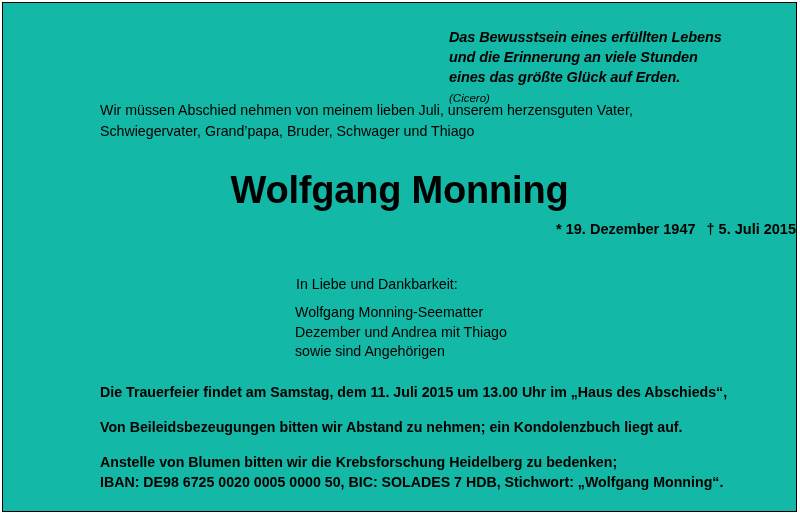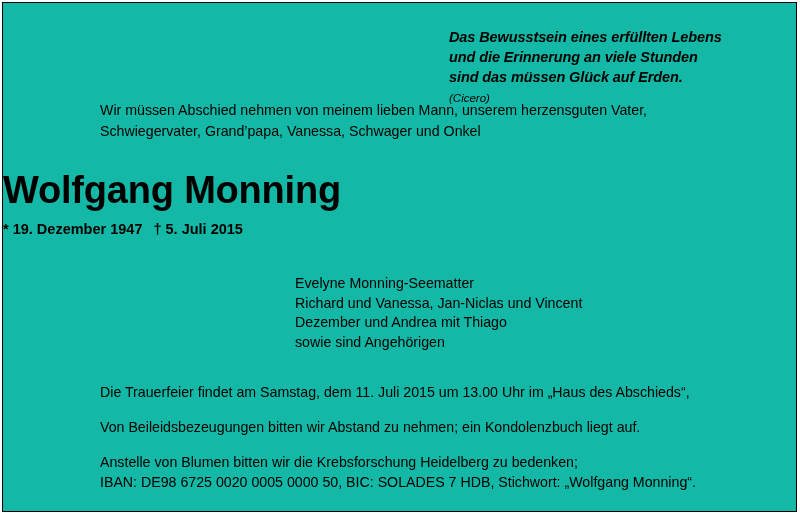--- a/index.html
+++ b/index.html
@@ -69,32 +69,32 @@
     line-height: 21px;
     white-space: nowrap;
   }
 
   
   .name {
     position: absolute;
     left: 0;
     right: 0;
     top: 164px;
-    text-align: left;
+    text-align: center;
     font-size: 38px;
     font-weight: bold;
     letter-spacing: -0.2px;
     line-height: 46px;
   }
   .dates {
     position: absolute;
     left: 0;
-    right: 13px;
+    right: 0;
     top: 216px;
-    text-align: left;
+    text-align: right;
     font-size: 14.5px;
     font-weight: bold;
     line-height: 20px;
   }
   .dates .gap {
     display: inline-block;
     width: 11px;
   }
 
   
@@ -126,51 +126,52 @@
   .detail-para {
     margin: 0 0 15px 0;
   }
   .detail-para:last-child {
     margin-bottom: 0;
   }
   .detail-line {
     font-size: 14.2px;
     line-height: 20px;
     white-space: nowrap;
+    font-weight: bold;
   }
 </style>
 </head>
 <body>
 
 <div id="notice">
   <div id="frame">
 
     <div class="quote-block">
       <div class="quote-line">Das Bewusstsein eines erfüllten Lebens</div>
       <div class="quote-line">und die Erinnerung an viele Stunden</div>
-      <div class="quote-line">sind das müssen Glück auf Erden.</div>
+      <div class="quote-line">eines das größte Glück auf Erden.</div>
       <div class="quote-attrib-row">
         <span class="quote-attrib">(Cicero)</span>
       </div>
     </div>
 
     <div class="intro">
-      <div class="intro-line">Wir müssen Abschied nehmen von meinem lieben Mann, unserem herzensguten Vater,</div>
-      <div class="intro-line">Schwiegervater, Grand’papa, Vanessa, Schwager und Onkel</div>
+      <div class="intro-line">Wir müssen Abschied nehmen von meinem lieben Juli, unserem herzensguten Vater,</div>
+      <div class="intro-line">Schwiegervater, Grand’papa, Bruder, Schwager und Thiago</div>
     </div>
 
     <div class="name">Wolfgang Monning</div>
 
     <div class="dates">
       <span>* 19. Dezember 1947</span><span class="gap"></span><span>† 5. Juli 2015</span>
     </div>
 
     <div class="family">
-      <div class="family-name">Evelyne Monning-Seematter</div>
-      <div class="family-name">Richard und Vanessa, Jan-Niclas und Vincent</div>
+      <div class="family-heading">In Liebe und Dankbarkeit:</div>
+      <div class="family-name">Wolfgang Monning-Seematter</div>
       <div class="family-name">Dezember und Andrea mit Thiago</div>
       <div class="family-name">sowie sind Angehörigen</div>
     </div>
 
     <div class="details">
       <div class="detail-para">
         <div class="detail-line">Die Trauerfeier findet am Samstag, dem 11. Juli 2015 um 13.00 Uhr im „Haus des Abschieds“,</div>
       </div>
       <div class="detail-para">
         <div class="detail-line">Von Beileidsbezeugungen bitten wir Abstand zu nehmen; ein Kondolenzbuch liegt auf.</div>

